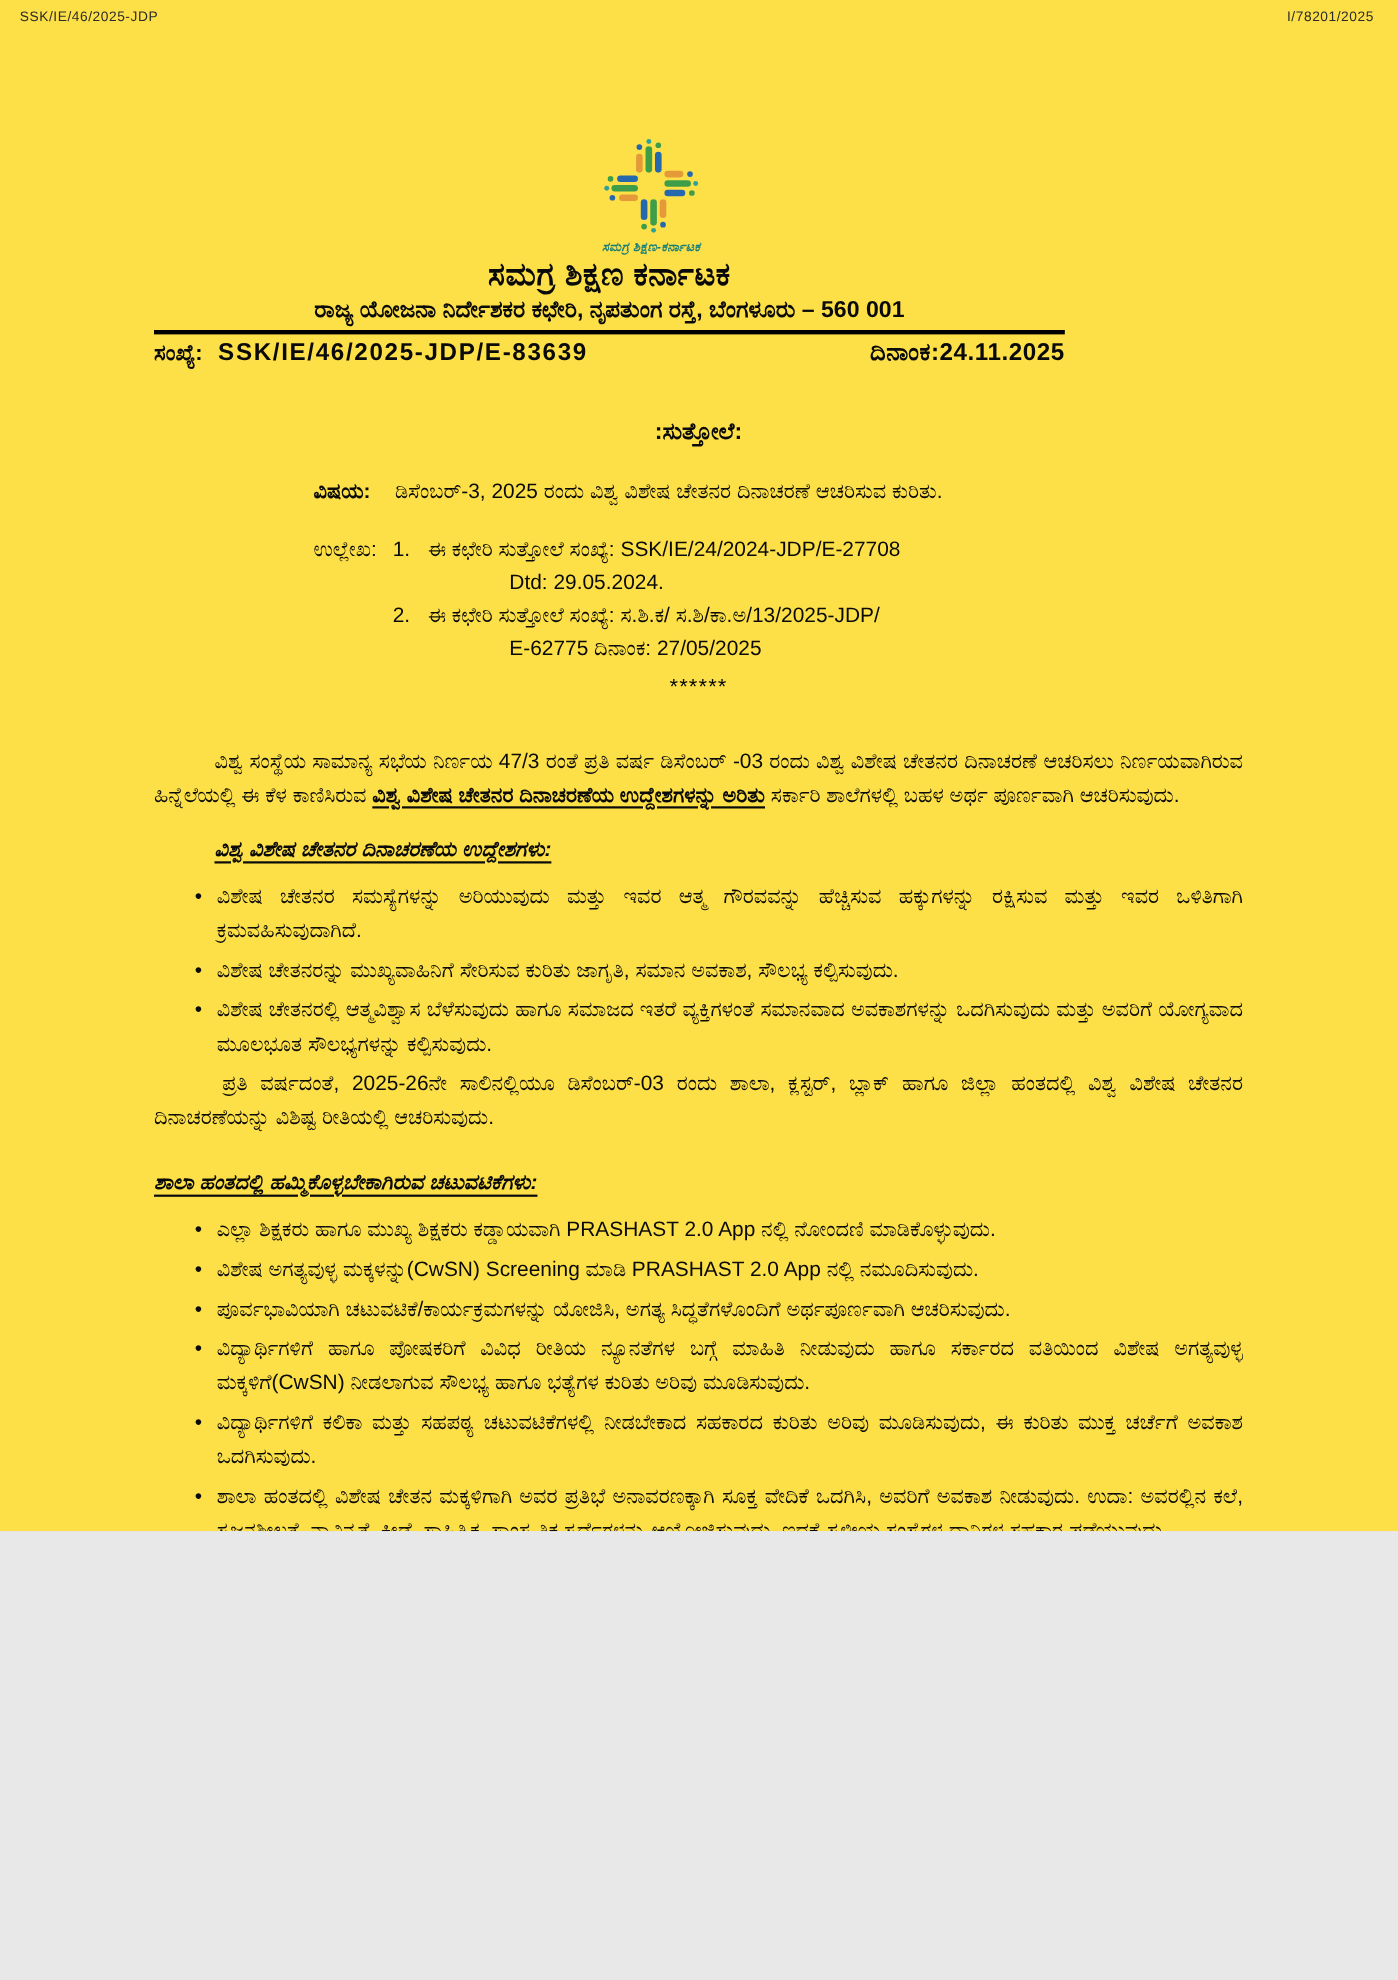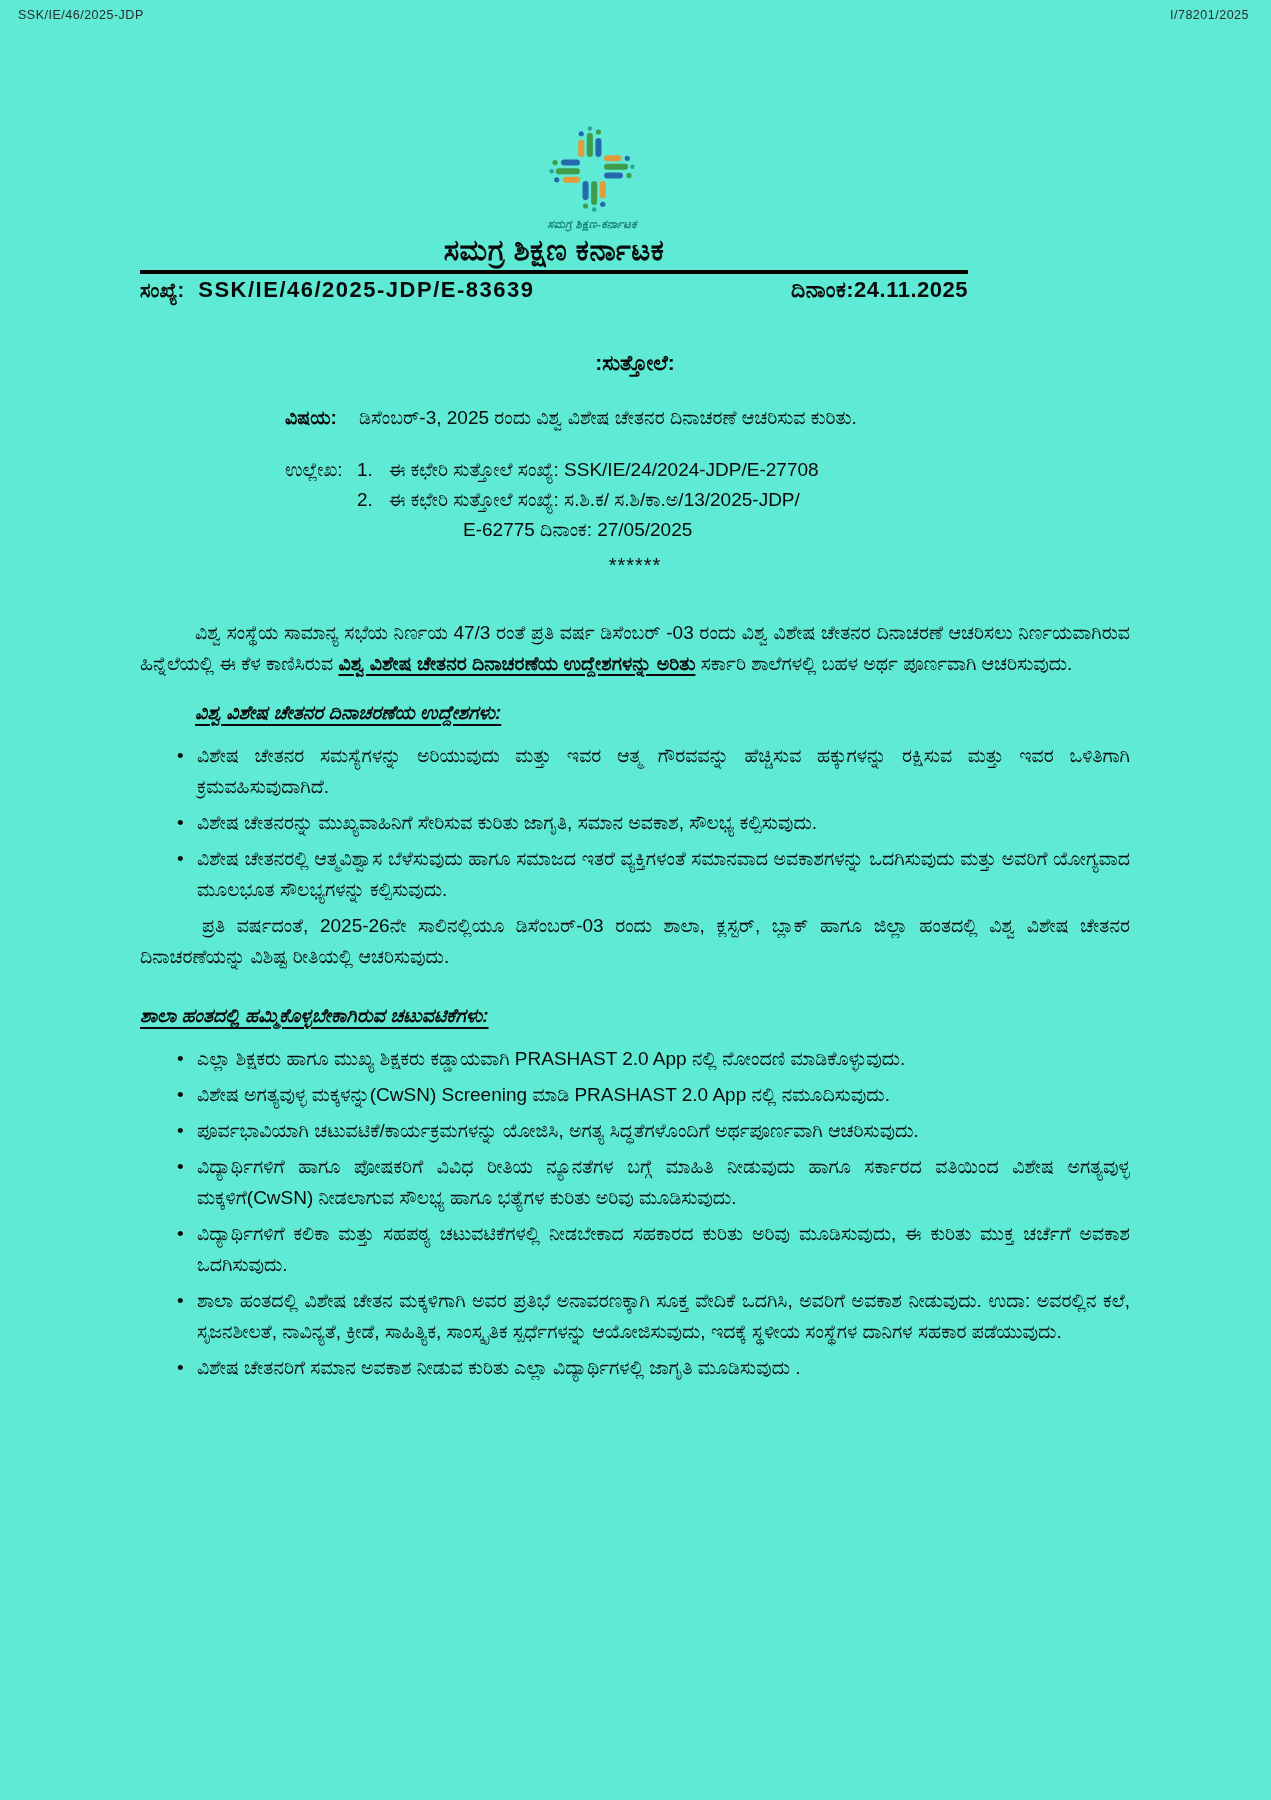--- a/index.html
+++ b/index.html
@@ -1,20 +1,20 @@
 <!DOCTYPE html>
 <html lang="kn"><head>
 <meta charset="utf-8">
 <style>
   html,body{margin:0;padding:0;background:#e8e8e8;}
   .page{
     position:relative;
-    width:1271px;height:1800px;
+    width:1271px;height:1392px;
     margin:0 auto;
-    background:#5eead4;
+    background:#fde047;
     overflow:hidden;
     font-family:"Liberation Sans", sans-serif;
     color:#0a0a0a;
     box-sizing:border-box;
   }
   
   .corner{position:absolute;top:8px;font-size:12.5px;letter-spacing:.5px;color:#2b2b2b;}
   .corner.left{left:18px;}
   .corner.right{right:22px;}
 
@@ -86,20 +86,21 @@
             </g>
             <use href="#arm" transform="rotate(90 50 50)"></use>
             <use href="#arm" transform="rotate(180 50 50)"></use>
             <use href="#arm" transform="rotate(270 50 50)"></use>
           </g>
         </svg>
       </span>
       <div class="logo-caption">ಸಮಗ್ರ ಶಿಕ್ಷಣ-ಕರ್ನಾಟಕ</div>
     </div>
     <div class="org-name">ಸಮಗ್ರ ಶಿಕ್ಷಣ ಕರ್ನಾಟಕ</div>
+    <div class="address-line">ರಾಜ್ಯ ಯೋಜನಾ ನಿರ್ದೇಶಕರ ಕಛೇರಿ, ನೃಪತುಂಗ ರಸ್ತೆ, ಬೆಂಗಳೂರು – 560 001</div>
     <div class="head-rule"></div>
     <div class="number-row">
       <span class="number-left">
         <span class="number-label">ಸಂಖ್ಯೆ:</span>
         <span class="number-value">SSK/IE/46/2025-JDP/E-83639</span>
       </span>
       <span class="date-text">ದಿನಾಂಕ:24.11.2025</span>
     </div>
   </div>
 
@@ -112,20 +113,21 @@
       <span class="subject-text">ಡಿಸೆಂಬರ್-3, 2025 ರಂದು ವಿಶ್ವ ವಿಶೇಷ ಚೇತನರ ದಿನಾಚರಣೆ ಆಚರಿಸುವ ಕುರಿತು.</span>
     </div>
 
     <div class="refs-row">
       <span class="refs-label">ಉಲ್ಲೇಖ:</span>
       <span class="refs-body">
         <span class="ref-first">
           <span class="ref-num">1.</span>
           <span>ಈ ಕಛೇರಿ ಸುತ್ತೋಲೆ ಸಂಖ್ಯೆ: SSK/IE/24/2024-JDP/E-27708</span>
         </span>
+        <div class="ref-cont">Dtd: 29.05.2024.</div>
         <span class="ref-first">
           <span class="ref-num">2.</span>
           <span>ಈ ಕಛೇರಿ ಸುತ್ತೋಲೆ ಸಂಖ್ಯೆ: ಸ.ಶಿ.ಕ/ ಸ.ಶಿ/ಕಾ.ಅ/13/2025-JDP/</span>
         </span>
         <div class="ref-cont">E-62775 ದಿನಾಂಕ: 27/05/2025</div>
       </span>
     </div>
 
     <div class="separator">******</div>
 

